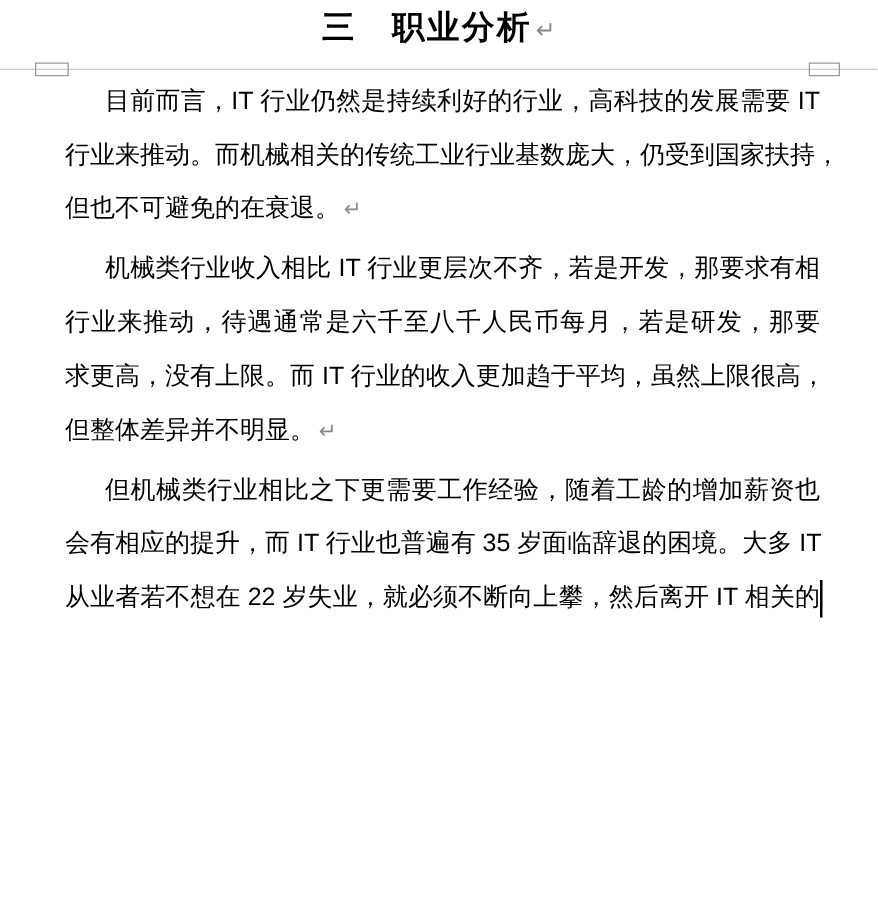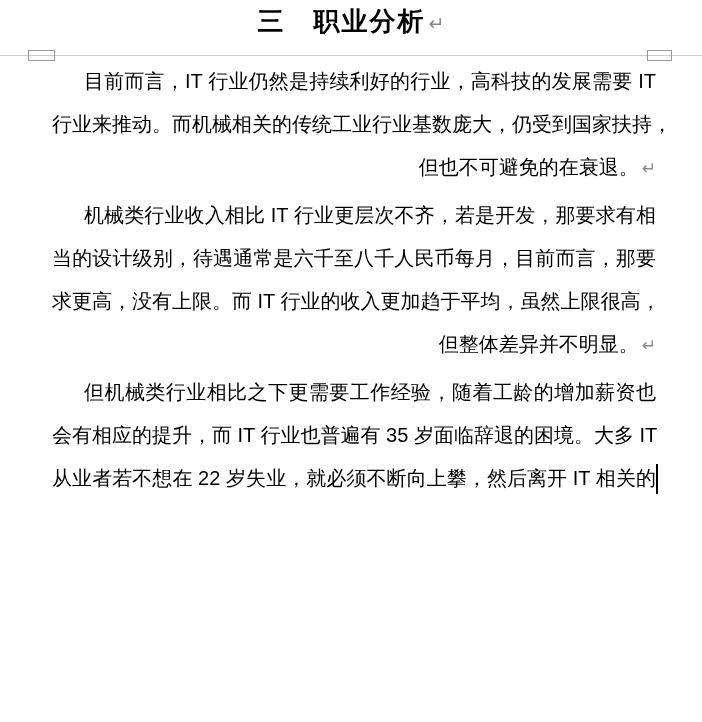--- a/index.html
+++ b/index.html
@@ -54,21 +54,21 @@
   .line {
     position: relative;
     height: 43px;
     line-height: 43px;
     font-size: 20px;
     white-space: nowrap;
     text-align: justify;
     text-align-last: justify;
   }
   .line.indent { padding-left: 32px; }
-  .line.short { text-align: right; text-align-last: auto; }
+  .line.short { text-align: left; text-align-last: auto; }
   .pmark {
     font-family: "DejaVu Sans", sans-serif;
     font-weight: normal;
     color: #8a8a8a;
     font-size: 17px;
     padding-left: 3px;
     letter-spacing: 0;
   }
   .title-pmark { font-size: 19px; }
   .caret {
@@ -95,21 +95,21 @@
 
     <div class="para">
       <div class="line indent"><span>目前而言，IT 行业仍然是持续利好的行业，高科技的发展需要 IT</span></div>
       <div class="line"><span>行业来推动。而机械相关的传统工业行业基数庞大，仍受到国家扶持，</span></div>
       <div class="line short"><span>但也不可避免的在衰退。</span><span class="pmark">↵</span></div>
     </div>
 
 
     <div class="para">
       <div class="line indent"><span>机械类行业收入相比 IT 行业更层次不齐，若是开发，那要求有相</span></div>
-      <div class="line"><span>当的设计级别，待遇通常是六千至八千人民币每月，目前而言，那要</span></div>
+      <div class="line"><span>行业来推动，待遇通常是六千至八千人民币每月，若是研发，那要</span></div>
       <div class="line"><span>求更高，没有上限。而 IT 行业的收入更加趋于平均，虽然上限很高，</span></div>
       <div class="line short"><span>但整体差异并不明显。</span><span class="pmark">↵</span></div>
     </div>
 
     <div class="para">
       <div class="line indent"><span>但机械类行业相比之下更需要工作经验，随着工龄的增加薪资也</span></div>
       <div class="line"><span>会有相应的提升，而 IT 行业也普遍有 35 岁面临辞退的困境。大多 IT</span></div>
       <div class="line"><span>从业者若不想在 22 岁失业，就必须不断向上攀，然后离开 IT 相关的</span><span class="caret"></span></div>
     </div>
 

